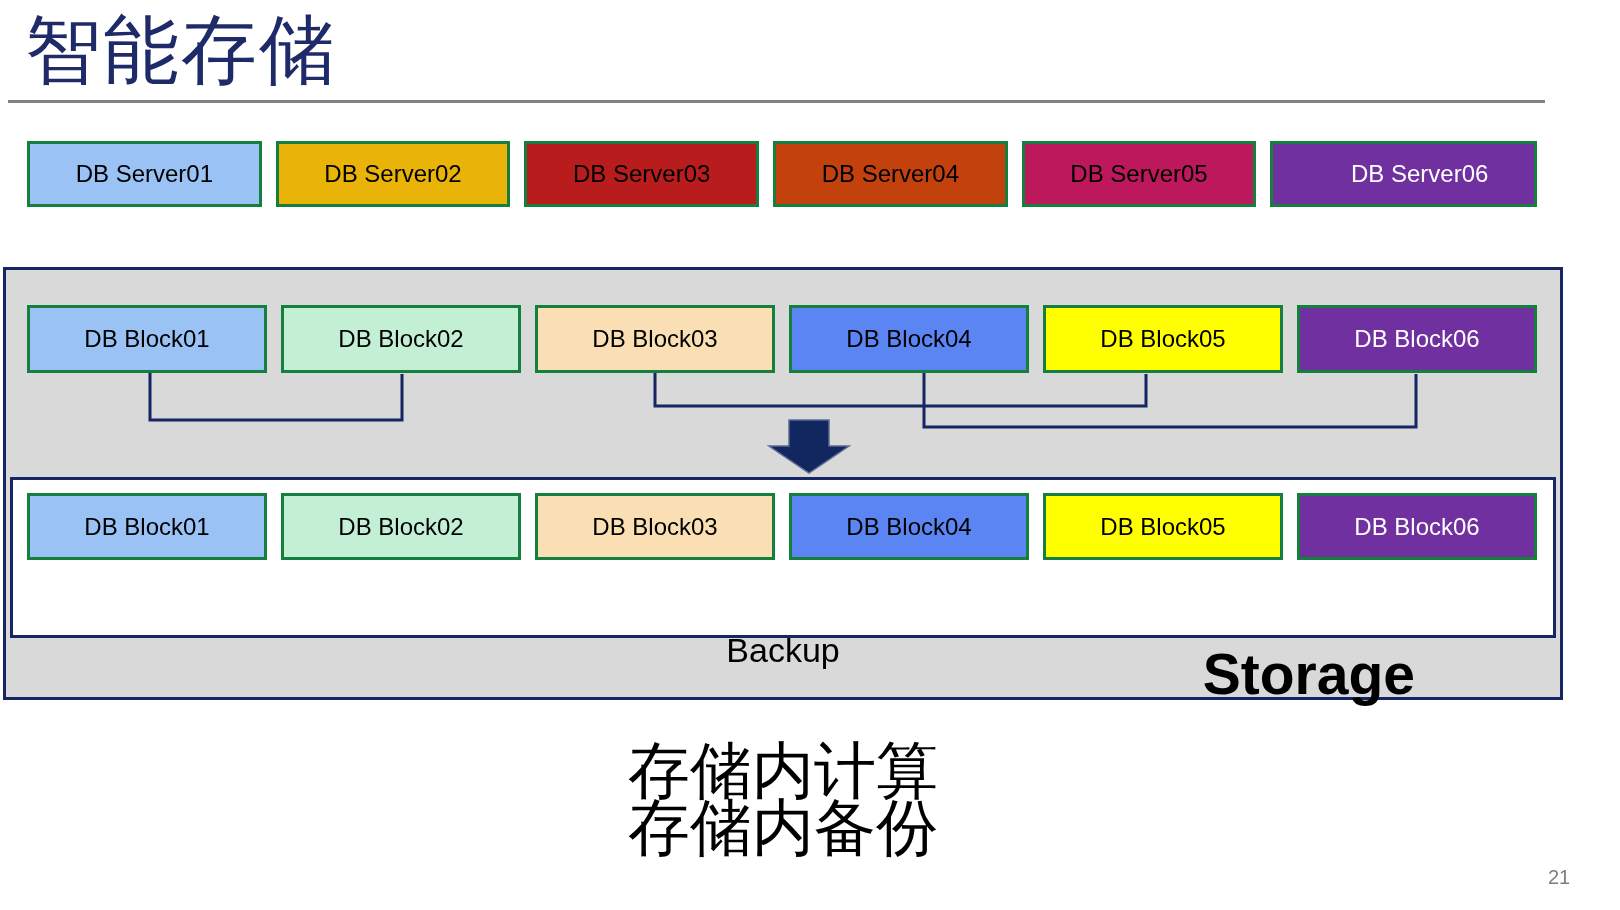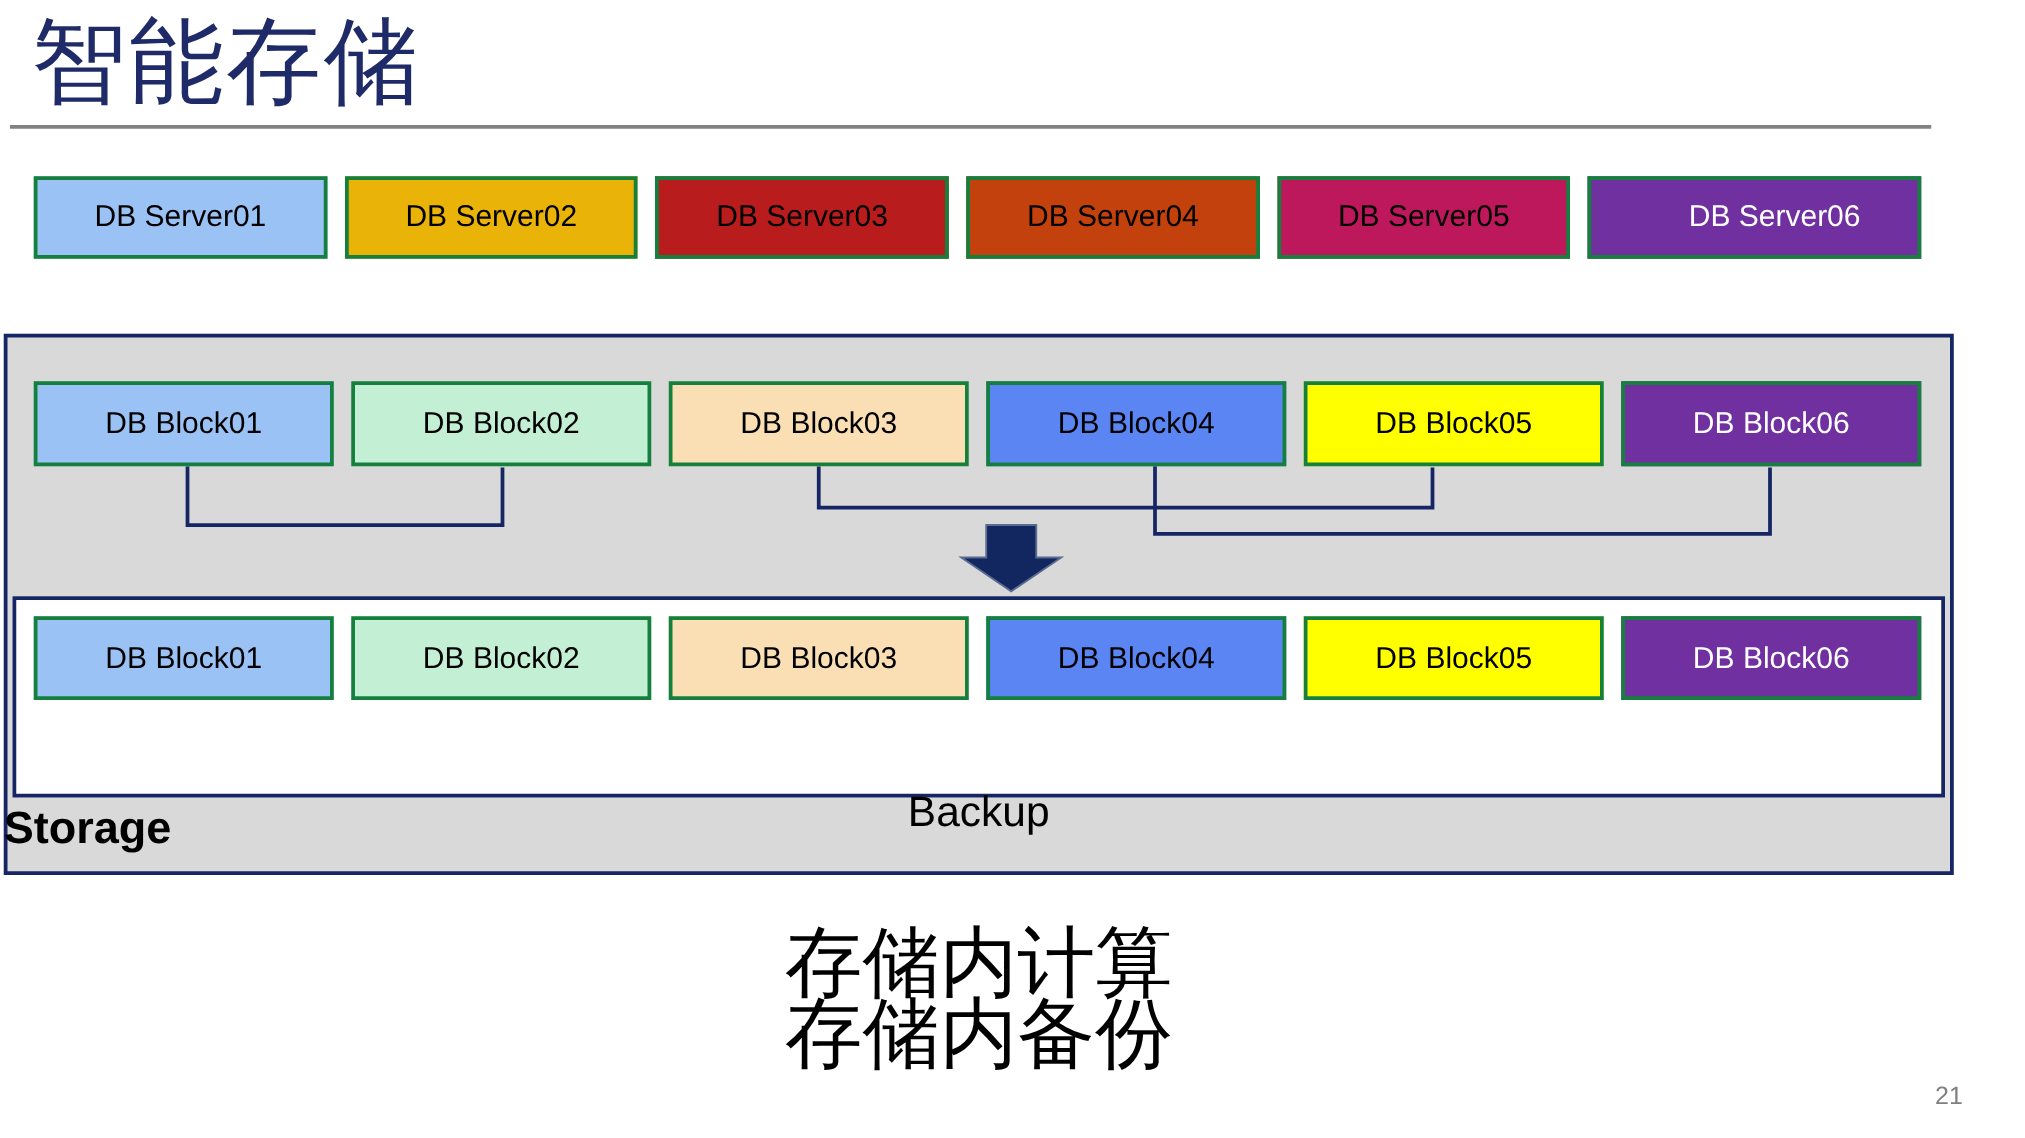--- a/index.html
+++ b/index.html
@@ -70,22 +70,22 @@
     left: 10px; top: 590px;
     width: 1546px;
     text-align: center;
     font-size: 34px;
     color: #000000;
     margin-top: 41px;
   }
   .storage-label {
     left: 3px; top: 641px;
     width: 1412px;
-    text-align: left;
-    font-size: 36px;
+    text-align: right;
+    font-size: 57px;
     font-weight: bold;
     color: #000000;
   }
   .caption {
     left: 0; top: 742px;
     width: 1566px;
     text-align: center;
     font-size: 62px;
     line-height: 57px;
     color: #000000;

